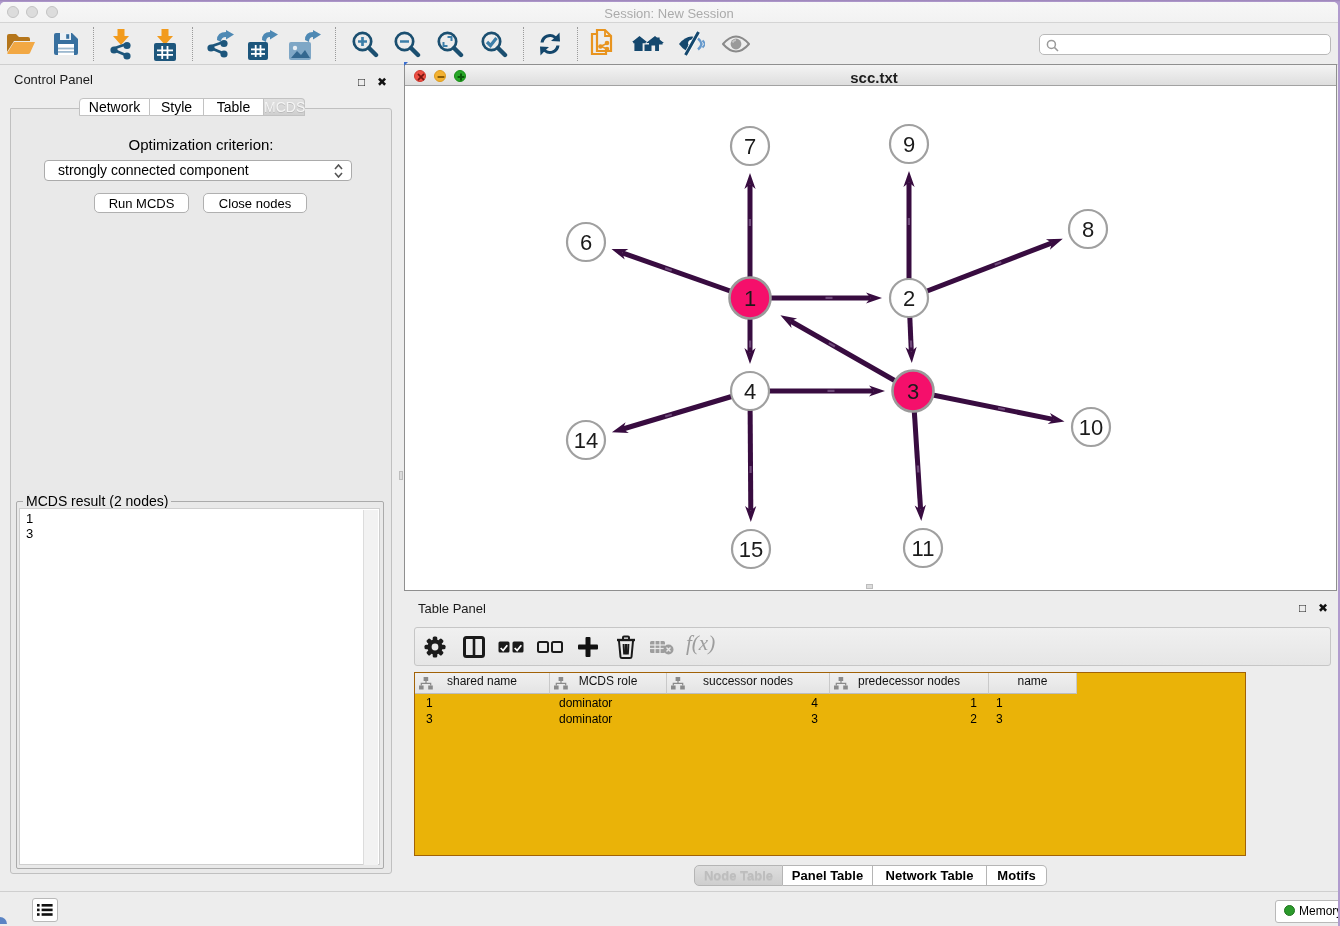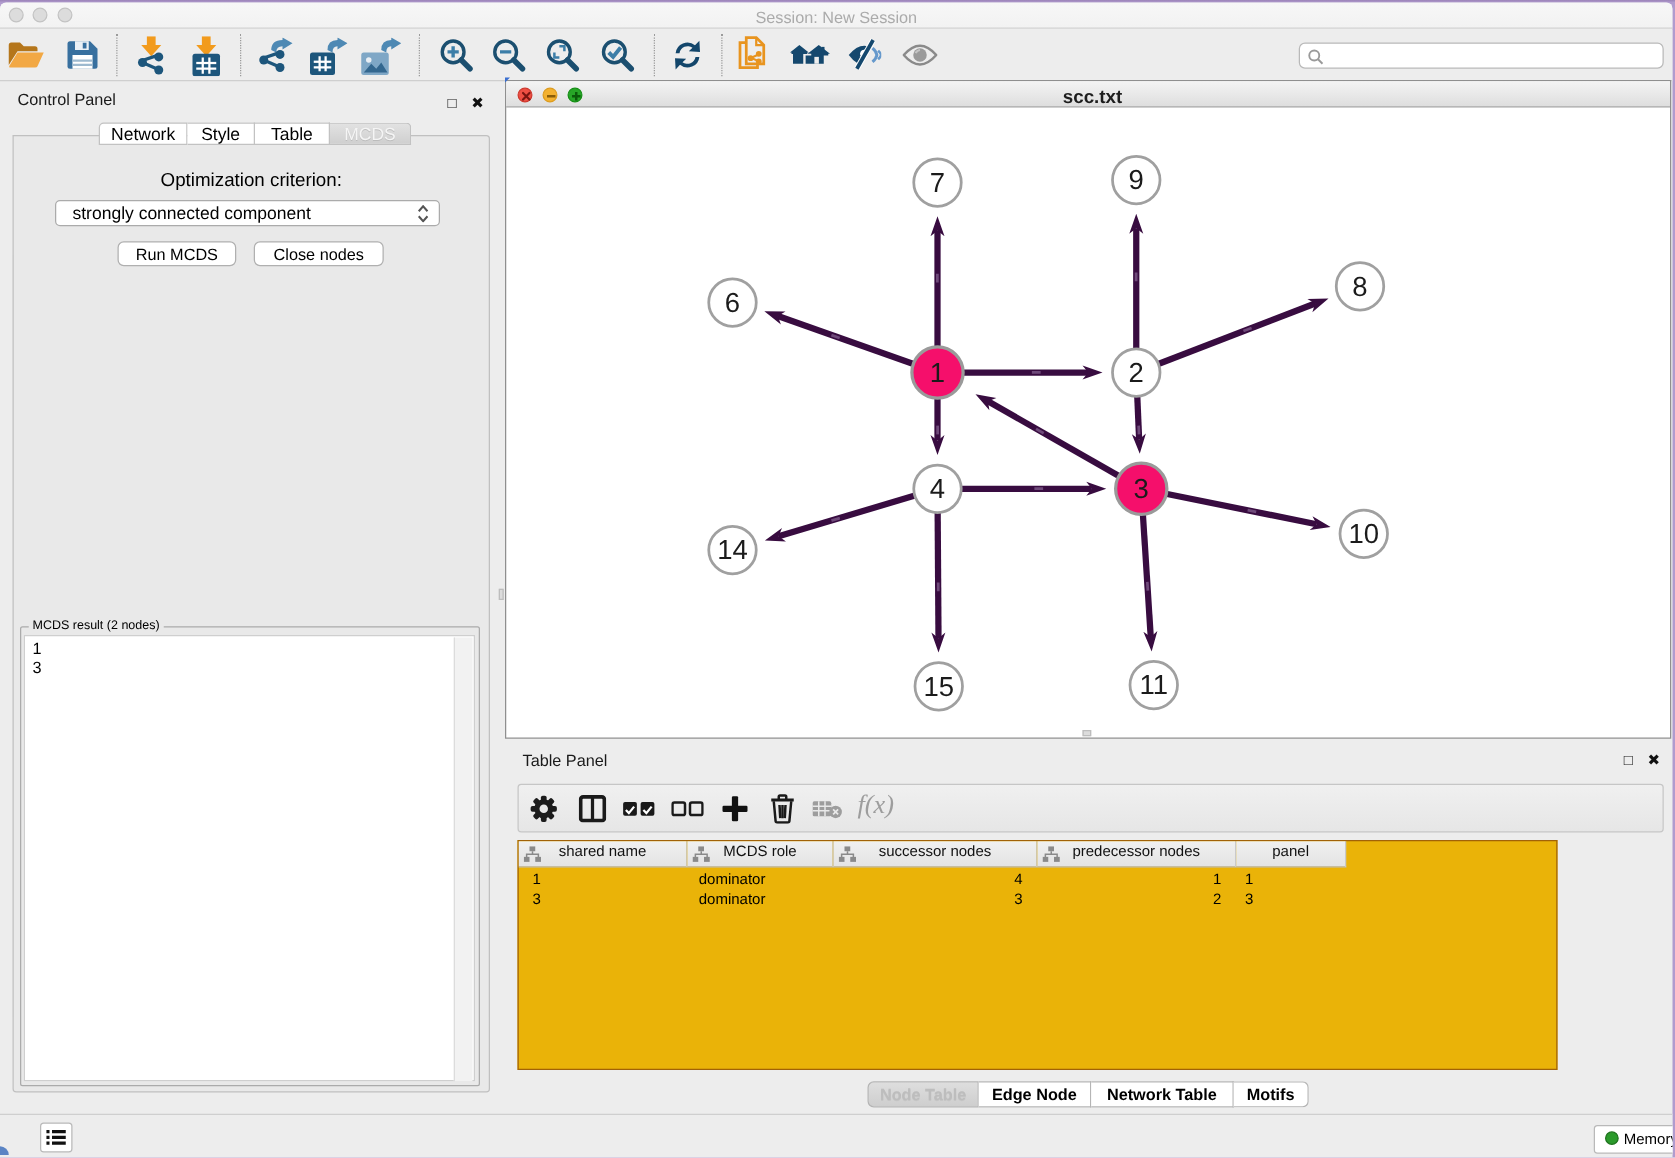--- a/index.html
+++ b/index.html
@@ -208,32 +208,32 @@
       </div>
     </div>
   <div id="cpanel">
     <div id="cphead" style="top:6px;">Control Panel</div>
     <div class="winbtns" style="left:358px; top:9px;">□</div>
     <div class="winbtns" style="left:377px; top:9px;">✖</div>
     <div class="tabrow" style="left:79px; top:32px;">
       <div class="tab first" style="width:71px;">Network</div>
       <div class="tab" style="width:54px;">Style</div>
       <div class="tab" style="width:60px;">Table</div>
-      <div class="tab sel" style="width:65px;">MCDS</div>
+      <div class="tab sel" style="width:41px;">MCDS</div>
     </div>
     <div id="cpbody">
       <div class="abs" style="left:33px; top:51px; width:308px; height:21px; background:#fff; border:1px solid #ababab; border-radius:4px; font-size:14px; line-height:19px; padding-left:13px; color:#000;">strongly connected component<svg class="abs" style="right:8px; top:3px;" width="9" height="14" viewBox="0 0 9 14">
             <path d="M1 5 L4.5 1 L8 5" fill="none" stroke="#555" stroke-width="1.6"></path>
             <path d="M1 9 L4.5 13 L8 9" fill="none" stroke="#555" stroke-width="1.6"></path>
           </svg></div>
       <div class="abs" style="left:0; top:27px; width:100%; text-align:center; font-size:15px; color:#000;">Optimization criterion:</div>
       <div class="abs" style="left:83px; top:84px; width:95px; height:20px; background:#fff; border:1px solid #b0b0b0; border-radius:5px; text-align:center; font-size:13px; line-height:19px;">Run MCDS</div>
       <div class="abs" style="left:192px; top:84px; width:104px; height:20px; background:#fff; border:1px solid #b0b0b0; border-radius:5px; text-align:center; font-size:13px; line-height:19px;">Close nodes</div>
       <div class="abs" style="left:5px; top:392px; width:368px; height:368px; border:1px solid #ababab; border-radius:2px;">
-        <div class="abs" style="left:6px; top:-8px; background:#e9e9e9; padding:0 3px; font-size:10px; color:#000; line-height:14px;">MCDS result (2 nodes)</div>
+        <div class="abs" style="left:6px; top:-8px; background:#e9e9e9; padding:0 3px; font-size:14px; color:#000; line-height:14px;">MCDS result (2 nodes)</div>
         <div class="abs" style="left:2px; top:6px; width:361px; height:357px; background:#fff; border:1px solid #cfcfcf;">
           <div class="abs" style="left:6px; top:2px; font-size:13px; line-height:15px; color:#000;">1<br>3</div>
           <div class="abs" style="right:1px; top:1px; width:15px; height:355px; background:#f2f2f2; border-left:1px solid #dcdcdc;"></div>
         </div>
       </div>
     </div>
   </div>
   <div id="netwin">
     <div id="nettitle">
       <div class="tl2" style="left:9px; background:#ee4f43; border:1px solid #ce3a30;"><svg width="12" height="12" viewBox="0 0 12 12">
@@ -425,35 +425,35 @@
         <div class="thead" style="left:415px; width:159px;"><svg class="abs" style="left:4px; top:4px;" width="14" height="13" viewBox="0 0 14 13">
             <g fill="#8a8a8a">
               <rect x="4.6" y="0" width="4.6" height="4"></rect>
               <rect x="0" y="8.5" width="4.6" height="4"></rect>
               <rect x="9.2" y="8.5" width="4.6" height="4"></rect>
             </g>
             <g stroke="#8a8a8a" stroke-width="1.2" fill="none">
               <path d="M7 4 L7 6.4 M2.3 8.6 L2.3 6.4 L11.7 6.4 L11.7 8.6"></path>
             </g>
           </svg>predecessor nodes</div>
-        <div class="thead" style="left:574px; width:88px;">panel</div>
+        <div class="thead" style="left:574px; width:88px;">name</div>
         <div class="trow" style="left:11px; top:22px;">1</div>
         <div class="trow" style="left:144px; top:22px;">dominator</div>
         <div class="trow" style="left:252px; top:22px; width:151px; text-align:right;">4</div>
         <div class="trow" style="left:415px; top:22px; width:147px; text-align:right;">1</div>
         <div class="trow" style="left:581px; top:22px;">1</div>
         <div class="trow" style="left:11px; top:38px;">3</div>
         <div class="trow" style="left:144px; top:38px;">dominator</div>
         <div class="trow" style="left:252px; top:38px; width:151px; text-align:right;">3</div>
         <div class="trow" style="left:415px; top:38px; width:147px; text-align:right;">2</div>
         <div class="trow" style="left:581px; top:38px;">3</div>
       </div>
     <div class="btabs" style="left:290px; top:273px;">
       <div class="btab" style="width:89px; border-left:1px solid #b5b5b5; border-radius:5px 0 0 5px; background:linear-gradient(#dedede,#cecece); color:#bdbdbd; text-shadow:0 1px 0 #c6c6c6;">Node Table</div>
-      <div class="btab" style="width:90px;">Edge Node</div>
+      <div class="btab" style="width:90px;">Panel Table</div>
       <div class="btab" style="width:114px;">Network Table</div>
       <div class="btab" style="width:60px; border-radius:0 5px 5px 0;">Motifs</div>
     </div>
   </div>
   <div id="statusbar">
     <div class="sbtn" style="left:12px; top:6px; width:26px; height:24px;">
       <svg width="16" height="14" viewBox="0 0 16 14" style="margin:4px 0 0 4px;">
           <g fill="#111">
             <rect x="0" y="1" width="2.6" height="2.6"></rect>
             <rect x="0" y="5.6" width="2.6" height="2.6"></rect>

